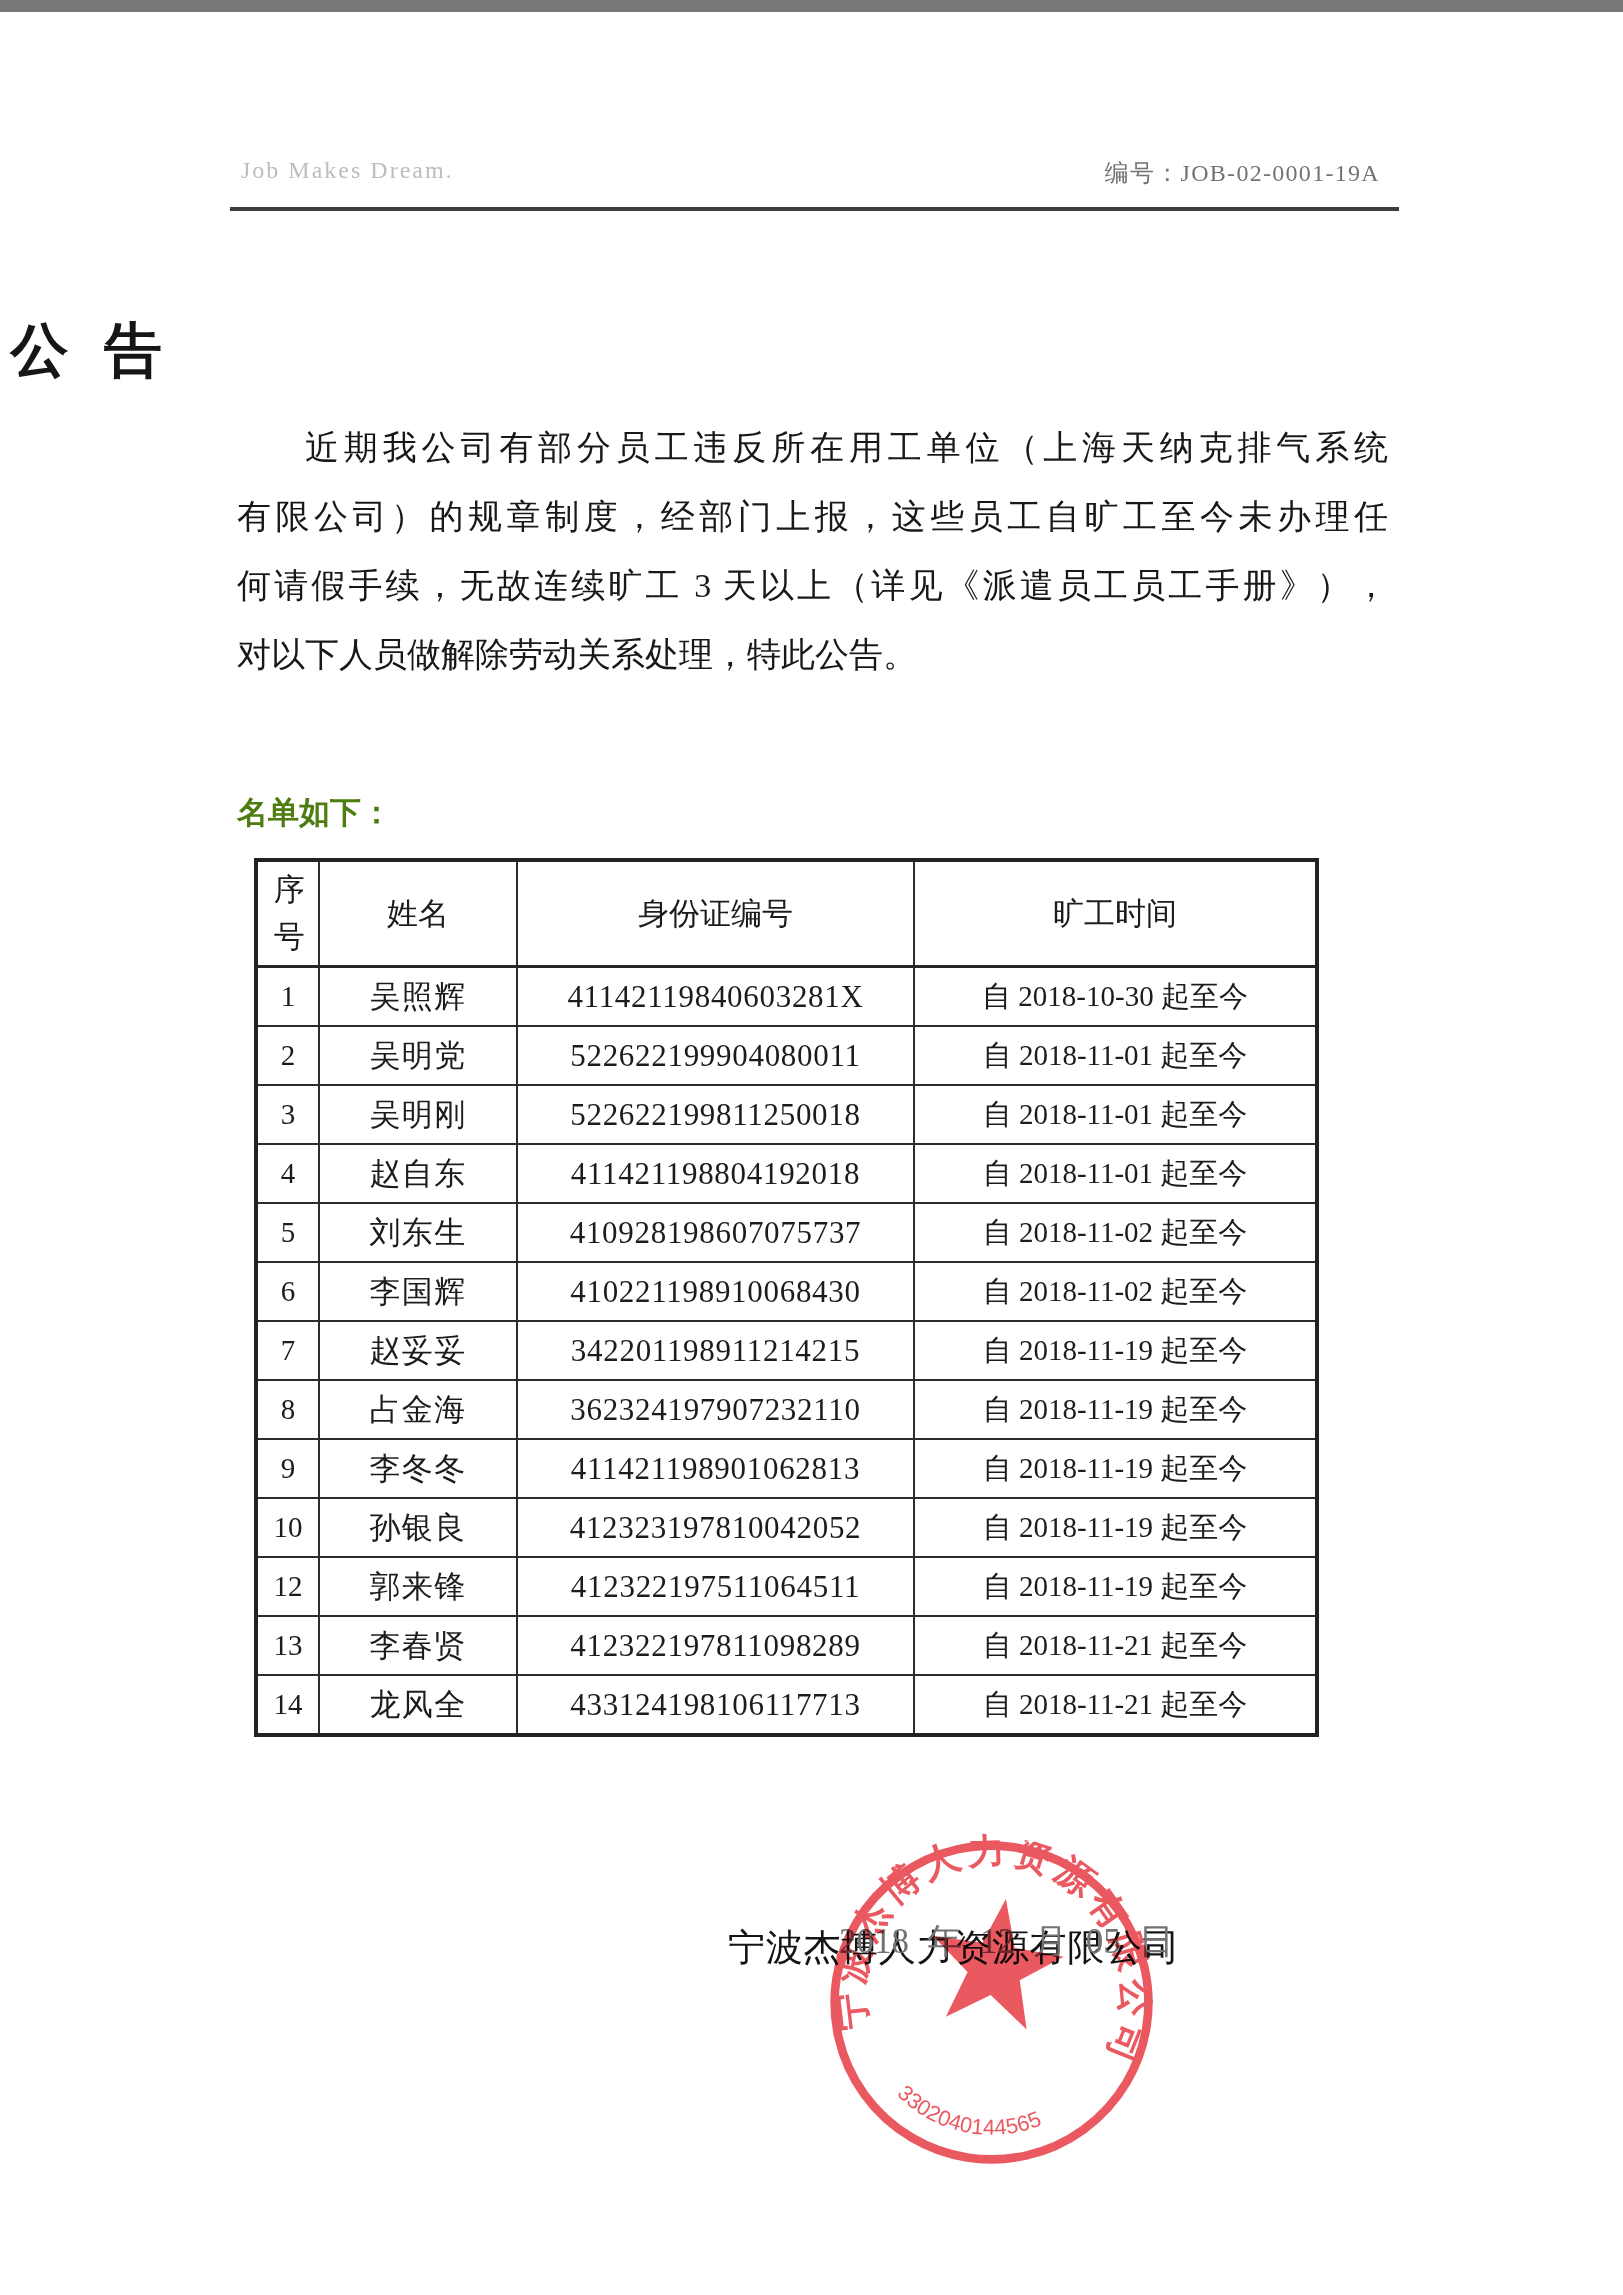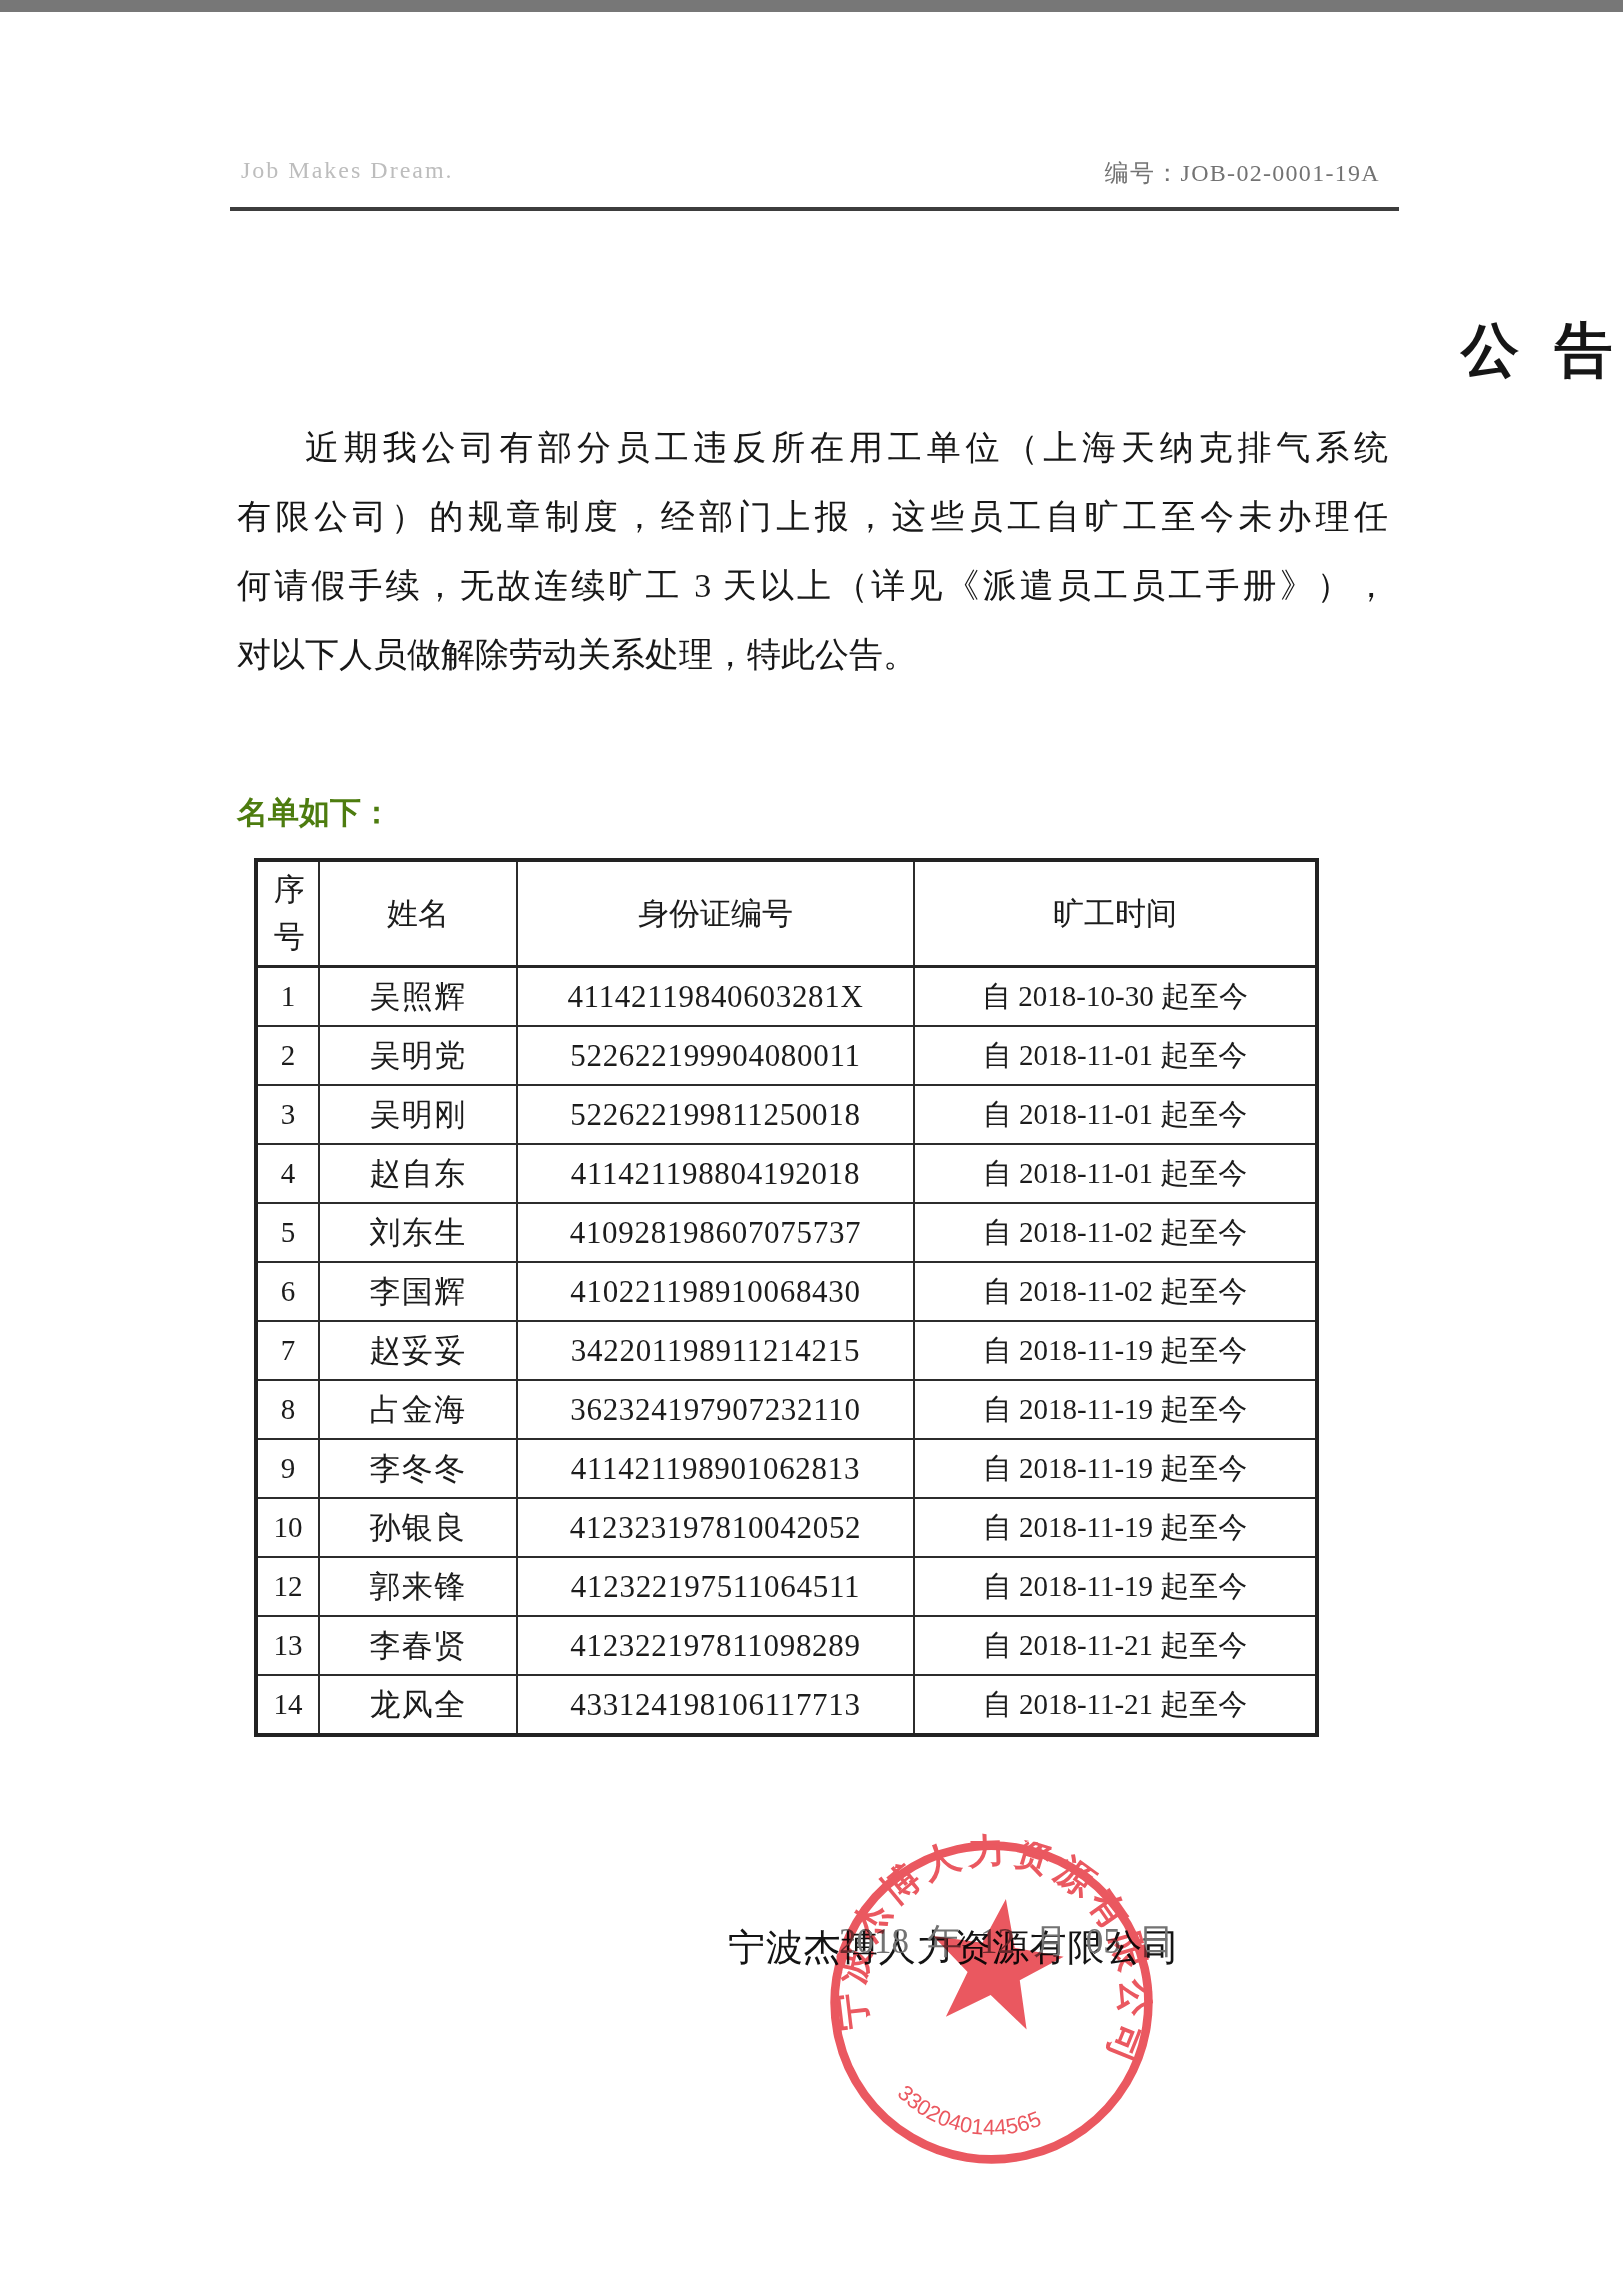--- a/index.html
+++ b/index.html
@@ -25,21 +25,21 @@
     color:#737373;
   }
   .hdr-rule {
     position:absolute; left:230px; top:195px;
     width:1169px; height:3.9px; background:#3d3d3d;
   }
 
   
   .doc-title {
     position:absolute; left:0; top:300px; width:100%;
-    margin:0; text-align:right;
+    margin:0; text-align:left;
     font-size:58px; font-weight:bold;
     letter-spacing:10.5px; text-indent:10.5px;
     color:#161616;
   }
 
   
   .doc-body {
     position:absolute; left:237px; top:401px; width:1151px;
     font-size:34px; line-height:69px; color:#181818;
   }

